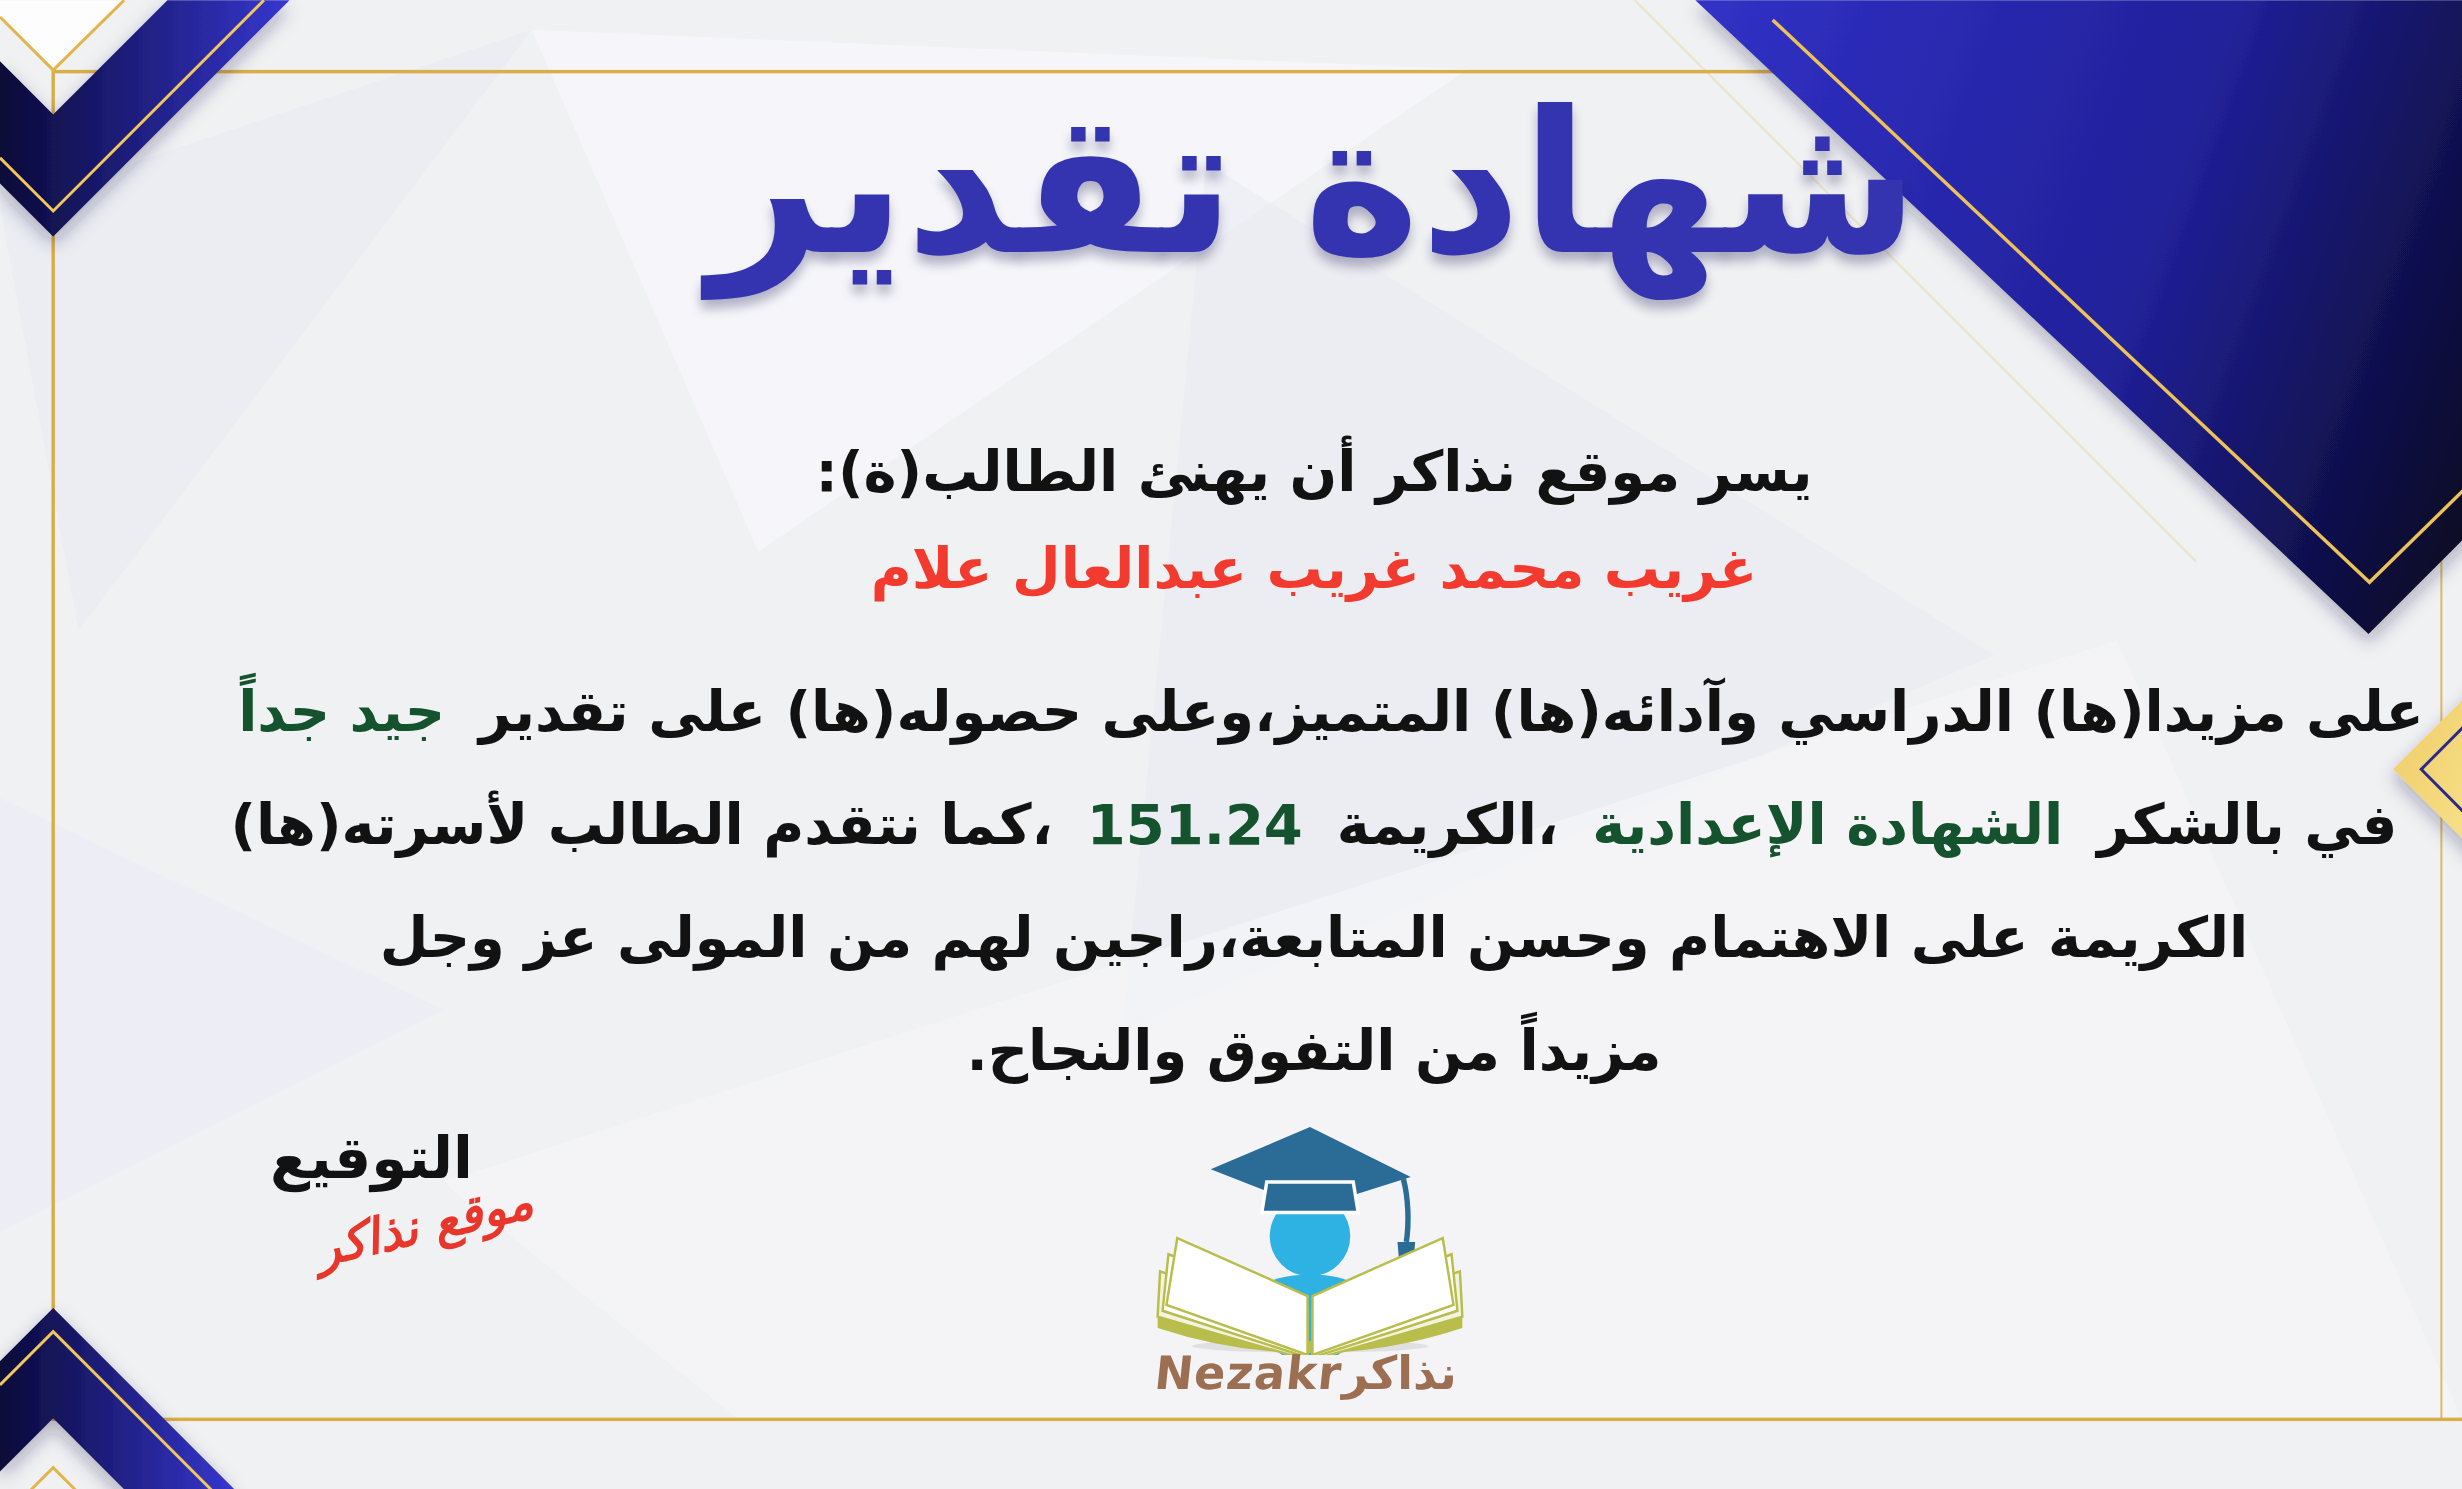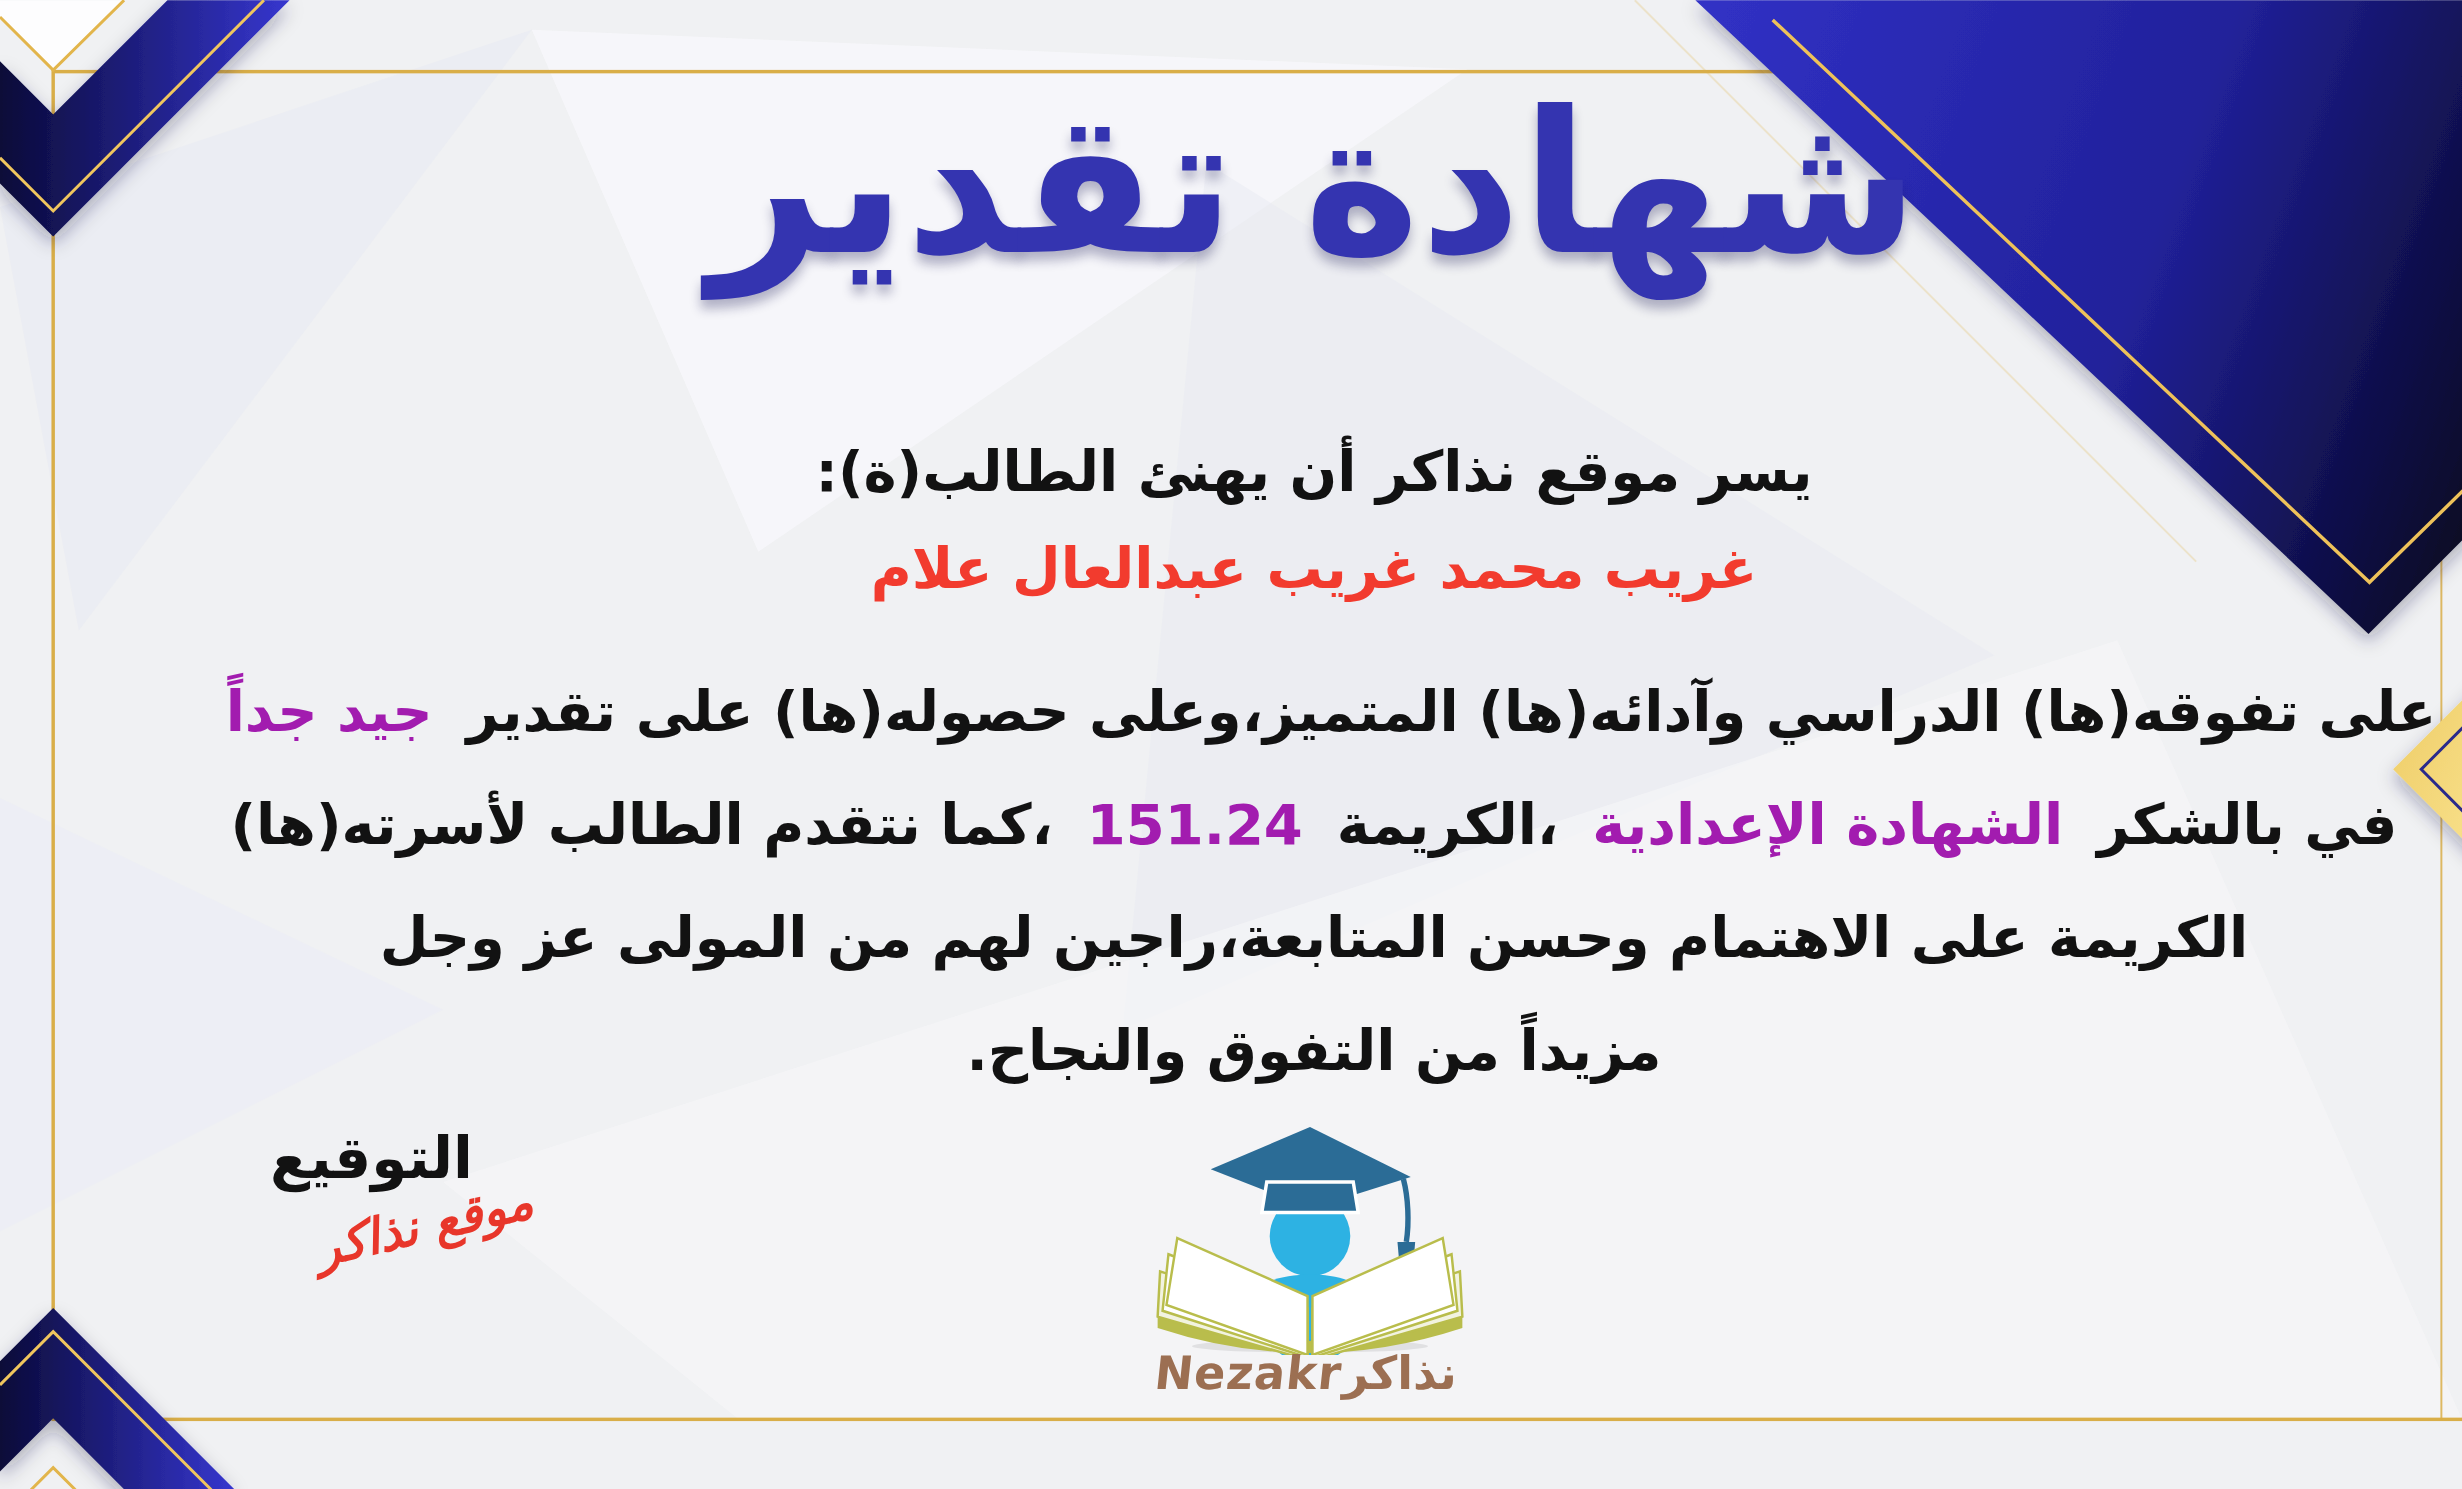--- a/index.html
+++ b/index.html
@@ -16,21 +16,21 @@
     text-shadow:0 8.9px 10.8px rgba(20,20,80,.30);
     letter-spacing:2px;
   }
   .bodyline{font-size:56px;font-weight:700;line-height:1.0;}
   .intro{top:444px;}
   .name{top:541px;color:#f23b2e;}
   .l3{top:684px;}
   .l4{top:797px;}
   .l5{top:910px;}
   .l6{top:1023px;}
-  .red{color:#a21caf;}
+  .red{color:#14532d;}
   .gap{margin:0 34px;}
   .sig-label{left:276px;top:1124px;width:197px;text-align:center;font-size:58px;font-weight:700;}
   .sig-script{
     left:286px;top:1197px;width:276px;text-align:center;
     font-size:49px;font-weight:700;font-style:italic;color:#e8362a;
     transform:rotate(-13deg);
   }
   .logo{position:absolute;left:1128px;top:1124px;width:364px;height:276px;}
   .logo svg{position:absolute;left:0;top:0;}
   .logo-text{
@@ -103,21 +103,21 @@
     </g>
   </svg>
 
   <div class="txt center title" dir="rtl">شهادة تقدير</div>
 
   <div class="txt center bodyline intro" dir="rtl">يسر موقع نذاكر أن يهنئ الطالب(ة):</div>
 
   <div class="txt center bodyline name" dir="rtl">غريب محمد غريب عبدالعال علام</div>
 
   <div class="txt center bodyline l3" dir="rtl">
-    <span>على تفوقه(ها) الدراسي وآدائه(ها) المتميز،وعلى حصوله(ها) على تقدير</span><span class="red gap">جيد جداً</span>
+    <span>على مزيدا(ها) الدراسي وآدائه(ها) المتميز،وعلى حصوله(ها) على تقدير</span><span class="red gap">جيد جداً</span>
   </div>
 
   <div class="txt center bodyline l4" dir="rtl">
     <span>في بالشكر</span><span class="red gap">الشهادة الإعدادية</span><span>،الكريمة</span><span class="red gap">151.24</span><span>،كما نتقدم الطالب لأسرته(ها)</span>
   </div>
 
   <div class="txt center bodyline l5" dir="rtl">الكريمة على الاهتمام وحسن المتابعة،راجين لهم من المولى عز وجل</div>
 
   <div class="txt center bodyline l6" dir="rtl">مزيداً من التفوق والنجاح.</div>
 

